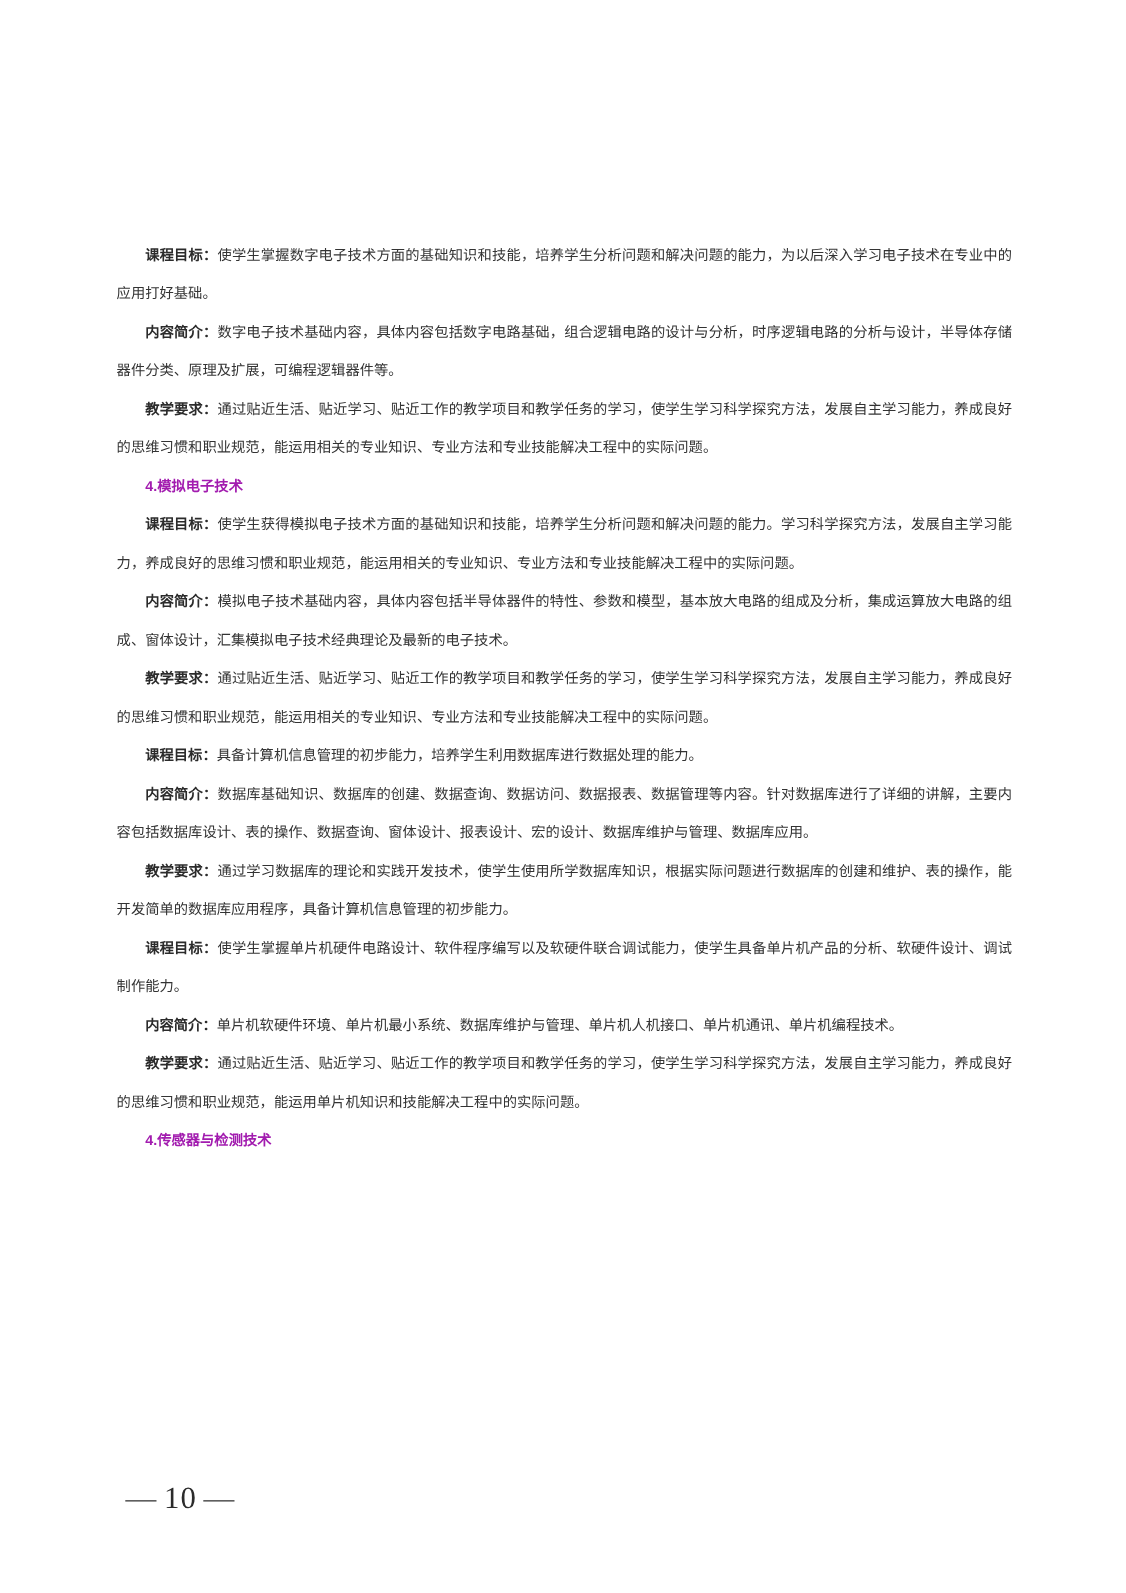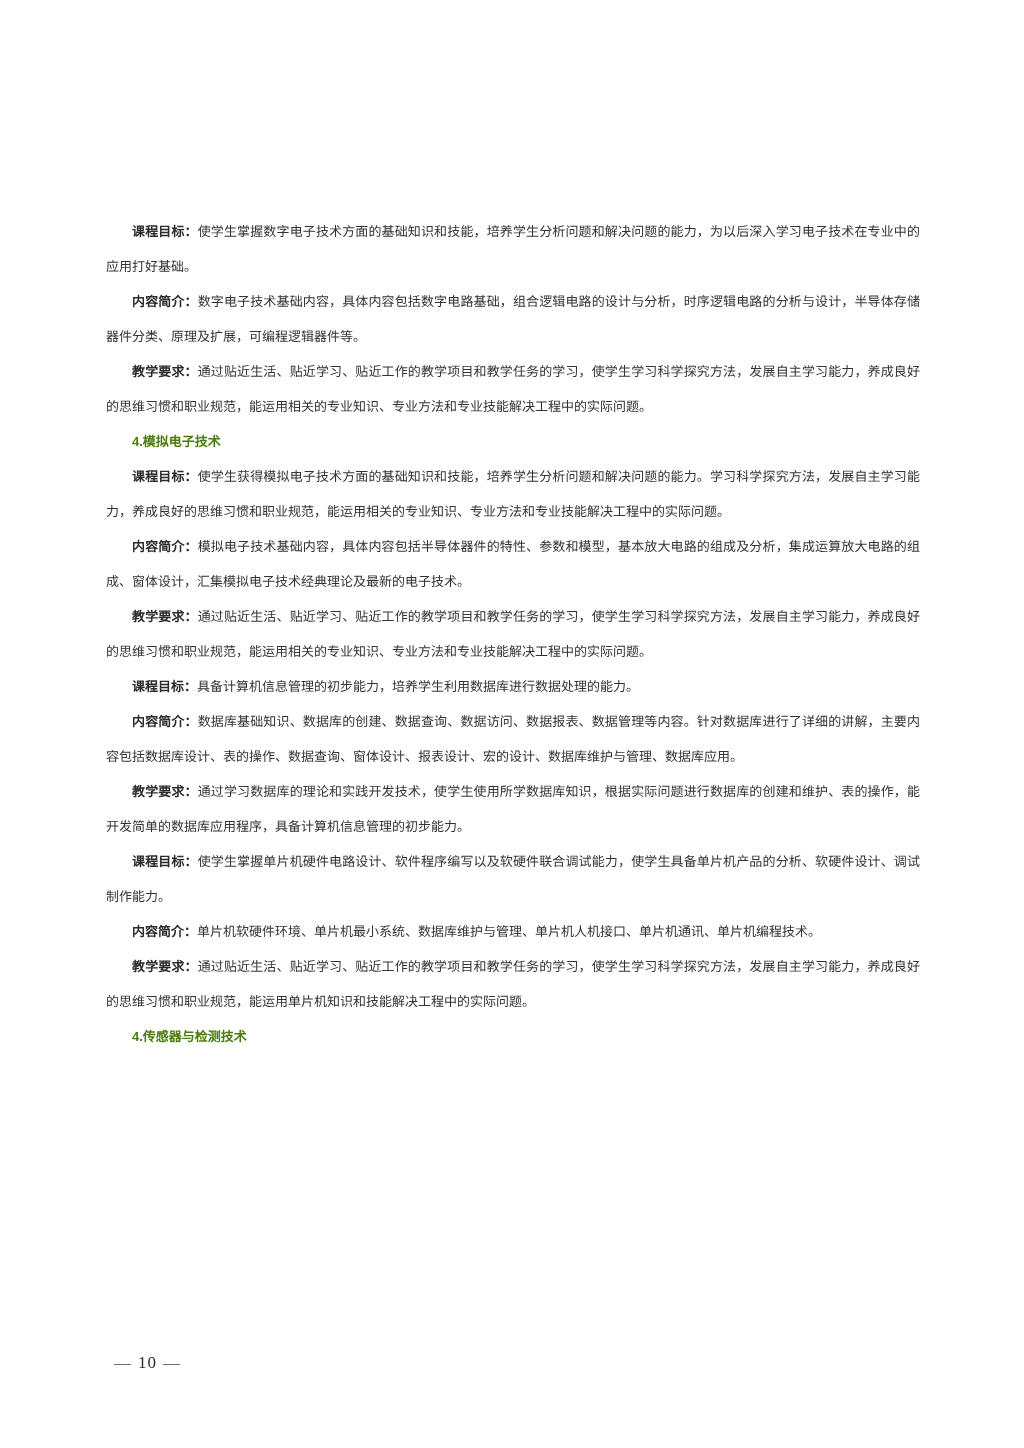--- a/index.html
+++ b/index.html
@@ -38,28 +38,28 @@
   .para .label {
     font-family: "Liberation Sans", "DejaVu Sans", sans-serif;
     font-weight: bold;
     color: #2b2b2b;
   }
   .heading {
     margin: 0;
     text-indent: 2em;
     font-family: "Liberation Sans", "DejaVu Sans", sans-serif;
     font-weight: bold;
-    color: #4d7c0f;
+    color: #a21caf;
   }
   .footer {
     position: absolute;
     left: 108px;
     top: 1348px;
     color: #2b2b2b;
-    font-size: 17px;
+    font-size: 28px;
     line-height: 30px;
     letter-spacing: 1px;
   }
   .footer .dash {
     color: #555555;
     padding: 0 6px;
   }
 </style>
 </head>
 <body>

